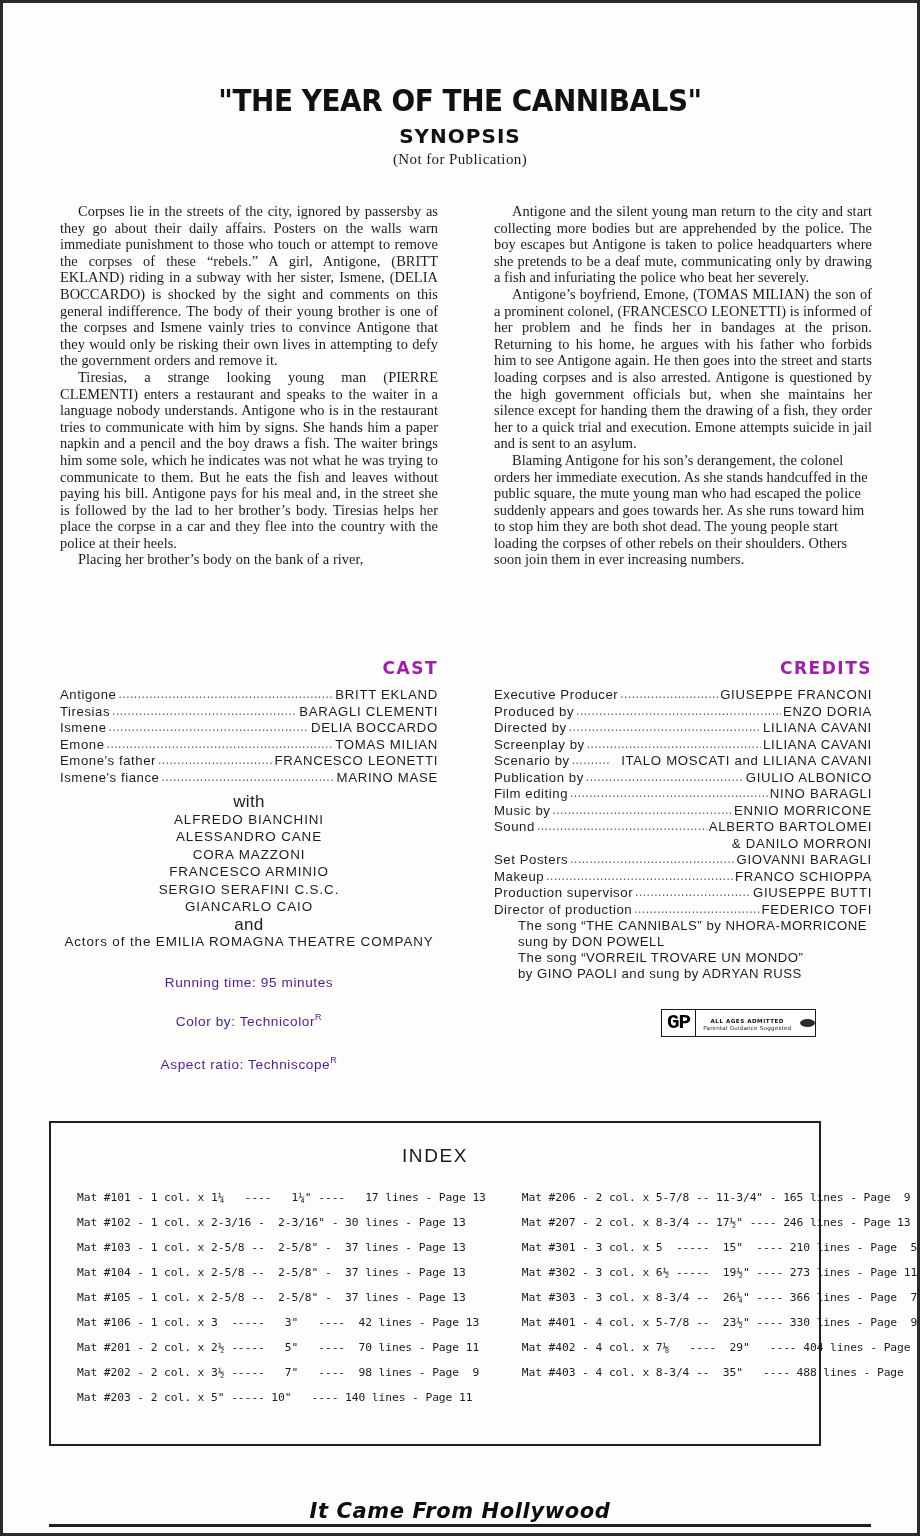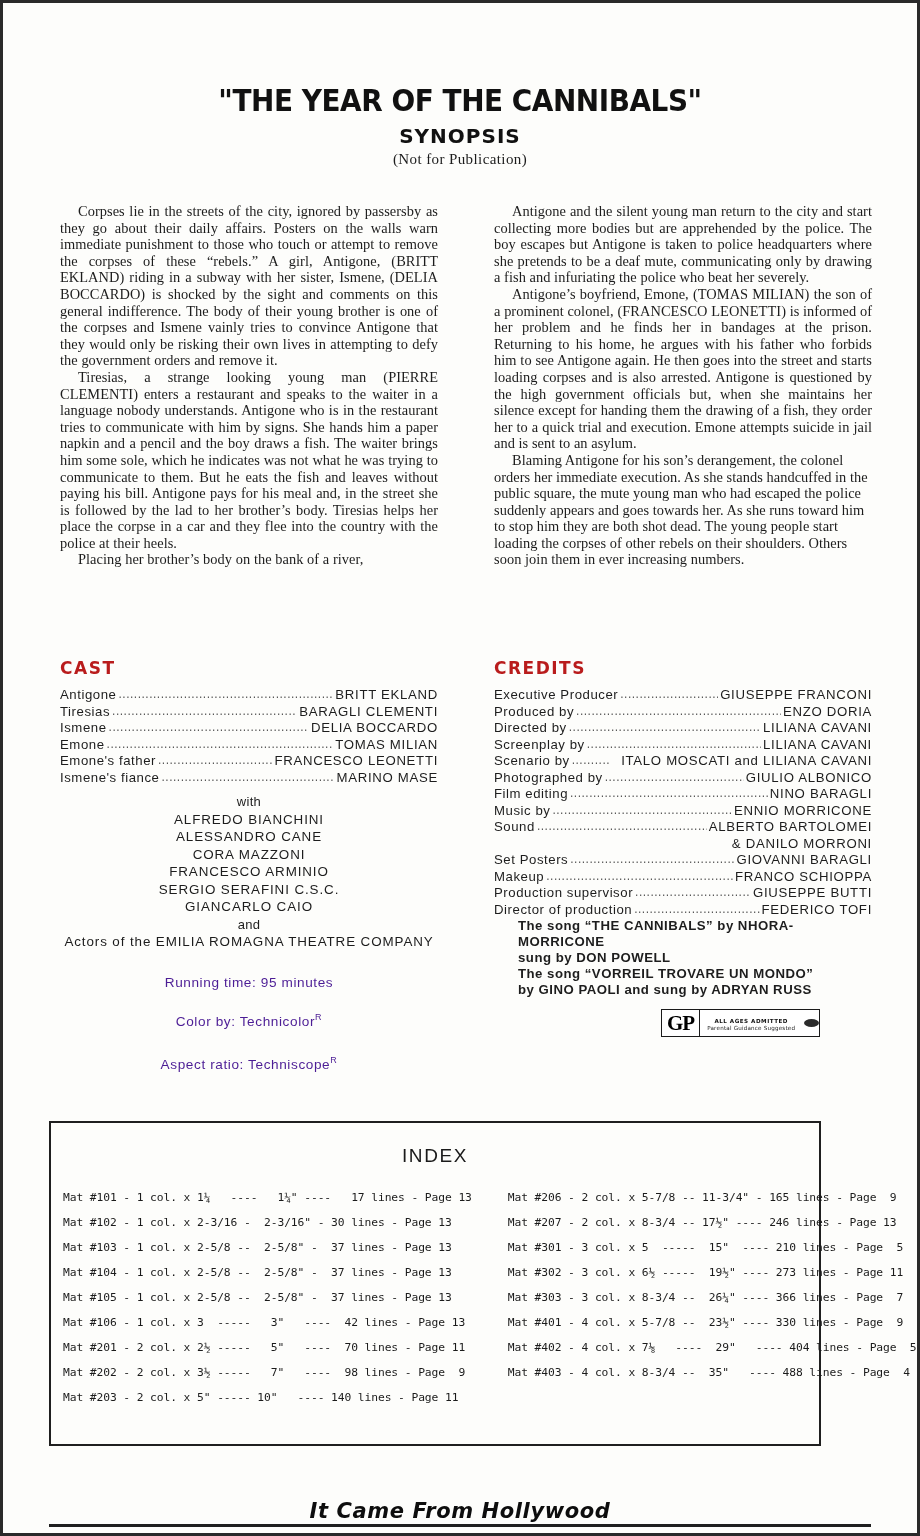--- a/index.html
+++ b/index.html
@@ -79,27 +79,27 @@
   #cast-credits {
     position: absolute;
     top: 655px;
     left: 57px;
     right: 28px;
     display: flex;
     gap: 56px;
   }
   .cc-col { width: 378px; }
   .cc-heading {
-    text-align: left;
+    text-align: right;
     font-family: "DejaVu Sans", sans-serif;
     font-weight: 700;
     font-size: 17px;
     letter-spacing: 1.5px;
     margin: 0 0 9px 0;
-    color: #b91c1c;
+    color: #a21caf;
   }
   .row {
     display: flex;
     align-items: baseline;
     font-family: "Liberation Sans", sans-serif;
     font-size: 13.2px;
     line-height: 16.5px;
     white-space: nowrap;
     color: #1d1d1d;
   }
@@ -120,21 +120,21 @@
   .centered-line {
     text-align: center;
     font-family: "Liberation Sans", sans-serif;
     font-size: 13.4px;
     line-height: 17.5px;
     letter-spacing: 0.9px;
     color: #1d1d1d;
   }
   .centered-line.small-word {
     letter-spacing: 0.3px;
-    font-size: 13px;
+    font-size: 17px;
   }
   #with-block { margin-top: 7px; }
   #company-line {
     text-align: center;
     font-family: "Liberation Sans", sans-serif;
     font-size: 13.4px;
     letter-spacing: 0.9px;
     margin-top: 1px;
   }
   .spec-line {
@@ -150,36 +150,35 @@
   .reg { font-size: 9px; vertical-align: super; }
 
   
   .song-line {
     font-family: "Liberation Sans", sans-serif;
     font-size: 13.2px;
     line-height: 16px;
     letter-spacing: 0.5px;
     padding-left: 24px;
     color: #1d1d1d;
-    font-weight: bold;
   }
 
   
   #gp-rating {
     position: absolute;
     left: 658px;
     top: 1006px;
     display: flex;
     align-items: stretch;
     border: 1.5px solid #1a1a1a;
     background: #fff;
     height: 26px;
   }
   #gp-letters {
-    font-family: Liberation Serif, serif;
+    font-family: Liberation Mono, monospace;
     font-weight: 700;
     font-size: 21px;
     line-height: 26px;
     padding: 0 5px;
     border-right: 1.5px solid #1a1a1a;
     letter-spacing: -1px;
     color: #000;
   }
   #gp-text {
     padding: 2px 5px 0 7px;
@@ -228,21 +227,21 @@
     letter-spacing: 1.6px;
     margin-top: 22px;
     color: #1a1a1a;
   }
   #index-columns {
     display: flex;
     margin-top: 18px;
   }
   .index-col {
     flex: 1 1 50%;
-    padding-left: 12px;
+    padding-left: 26px;
     box-sizing: border-box;
   }
   .index-col.right { padding-left: 36px; }
   .index-line {
     font-family: "DejaVu Sans Mono", monospace;
     font-size: 11.3px;
     line-height: 25px;
     white-space: pre;
     color: #1b1b1b;
     letter-spacing: -0.1px;
@@ -376,21 +375,21 @@
         <span class="label">Screenplay by</span>
         <span class="dots">......................................................................................</span>
         <span class="value">LILIANA CAVANI</span>
       </div>
       <div class="row">
         <span class="label">Scenario by</span>
         <span class="dots">..........</span>
         <span class="value">ITALO MOSCATI and LILIANA CAVANI</span>
       </div>
       <div class="row">
-        <span class="label">Photographed by</span>
+        <span class="label">Publication by</span>
         <span class="dots">......................................................................................</span>
         <span class="value">GIULIO ALBONICO</span>
       </div>
       <div class="row">
         <span class="label">Film editing</span>
         <span class="dots">......................................................................................</span>
         <span class="value">NINO BARAGLI</span>
       </div>
       <div class="row">
         <span class="label">Music by</span>

